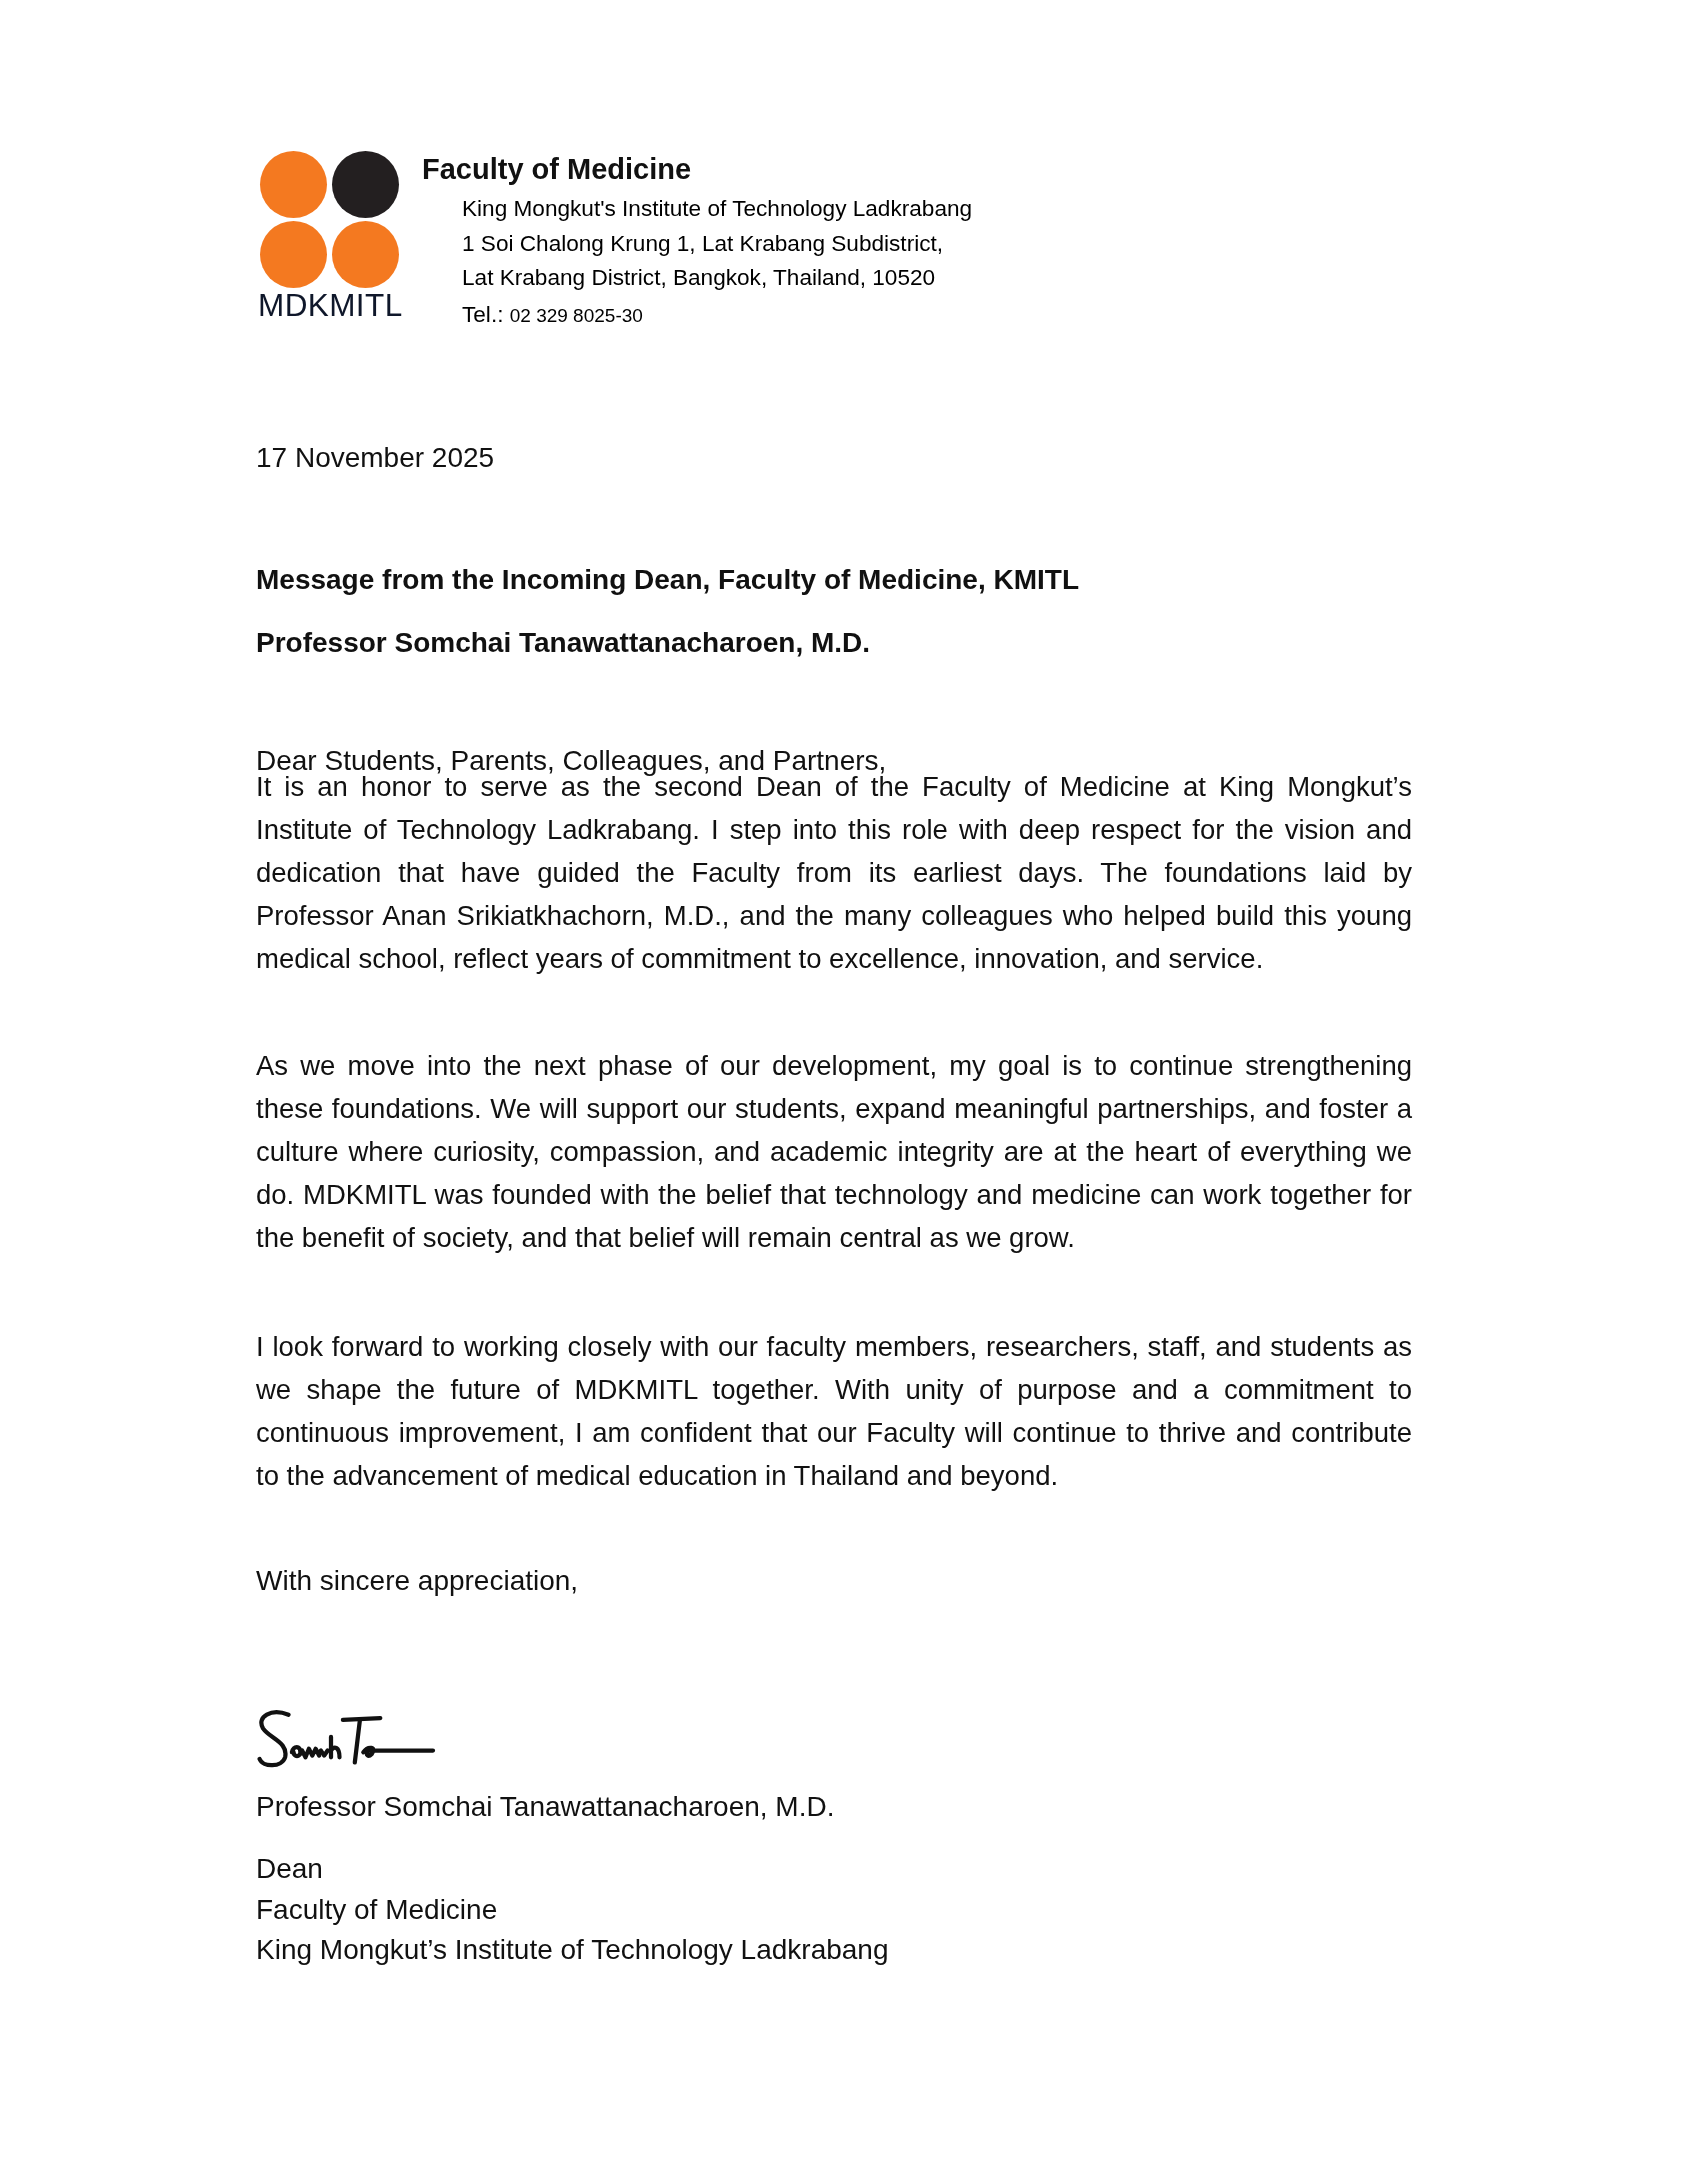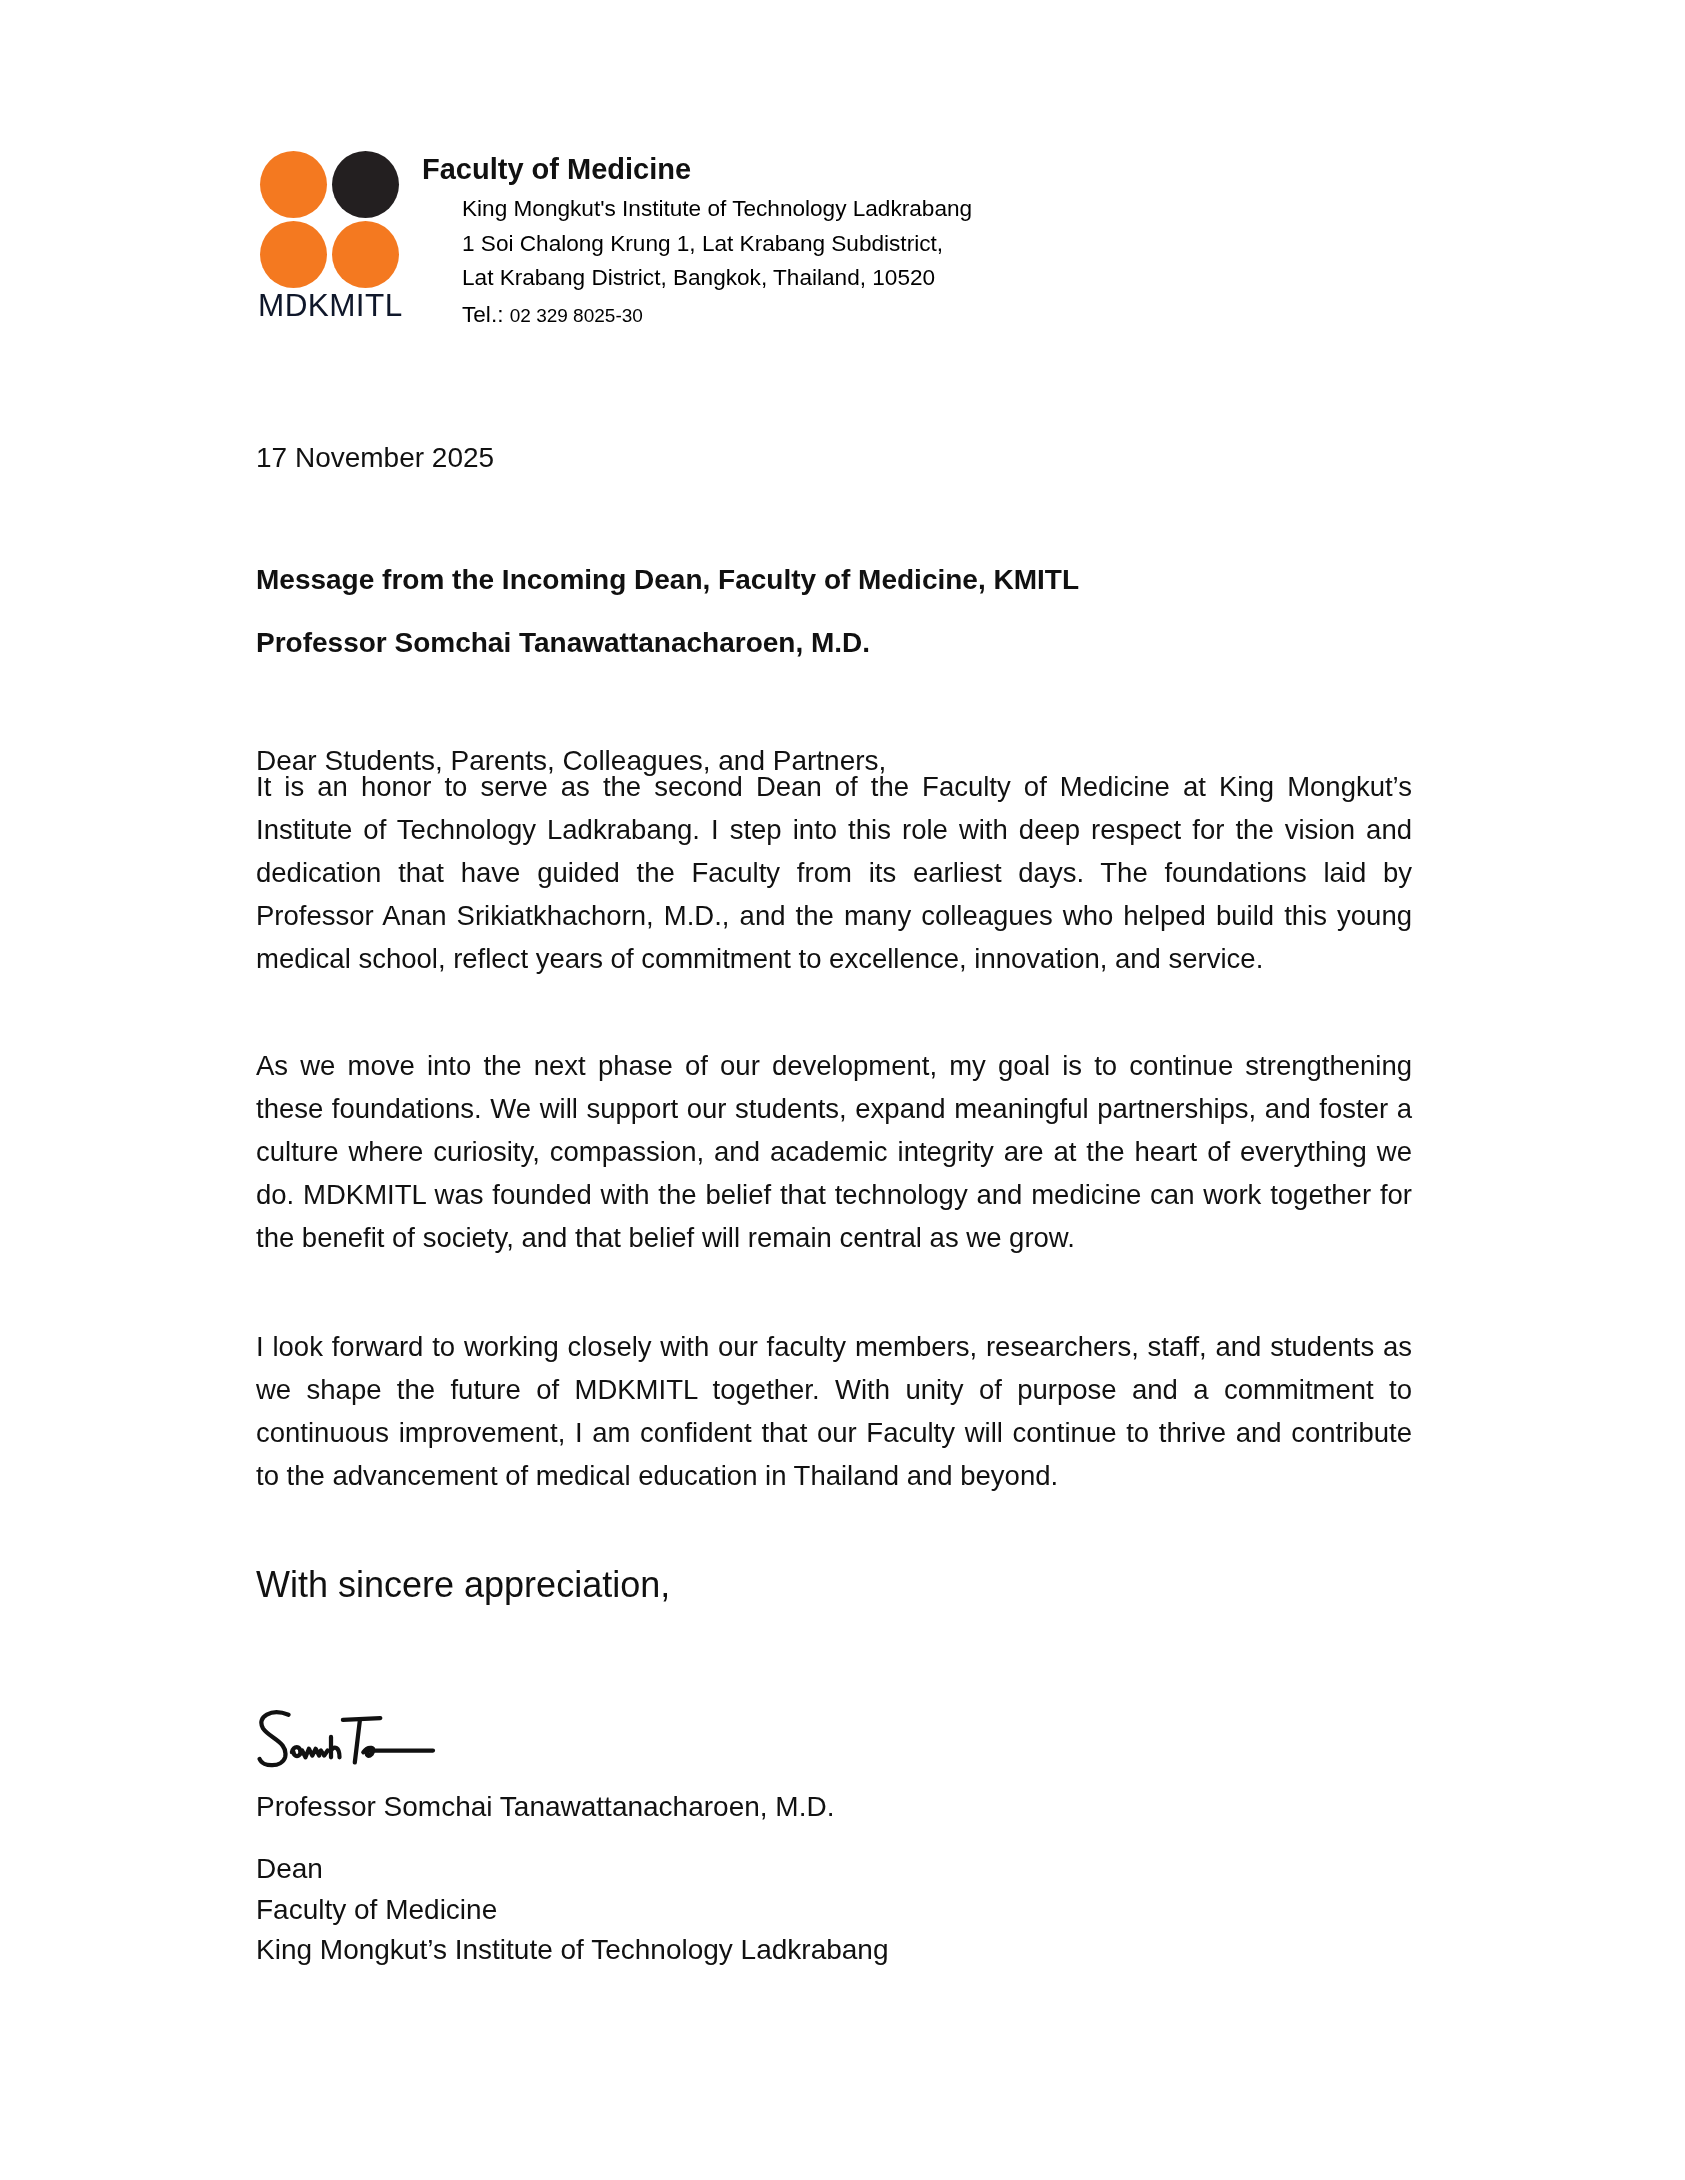--- a/index.html
+++ b/index.html
@@ -11,21 +11,21 @@
                  letter-spacing: 0.4px; line-height: 1; }
     .hdr-title { left: 422px; top: 155px; font-size: 29px; font-weight: bold; line-height: 1; color: #111; }
     .hdr-line { left: 422px; font-size: 22.6px; line-height: 1; color: #000000; margin-left: 40px; }
     .tel-label { font-size: 22.6px; }
     .tel-num { font-size: 19px; text-align: center; }
     .date { left: 256px; top: 444px; font-size: 28px; line-height: 1; }
     .heading { left: 256px; font-size: 28px; font-weight: bold; line-height: 1; }
     .salutation { left: 256px; top: 710px; font-size: 28px; line-height: 1; margin-top: 37px; }
     .para { left: 256px; width: 1156px; font-size: 27.5px; line-height: 43px;
             text-align: justify; margin: 0; }
-    .closing { left: 256px; top: 1567px; font-size: 36px; line-height: 1; }
+    .closing { left: 256px; top: 1567px; font-size: 28px; line-height: 1; }
     .sig { left: 254px; top: 1708px; }
     .sig-line { left: 256px; font-size: 28px; line-height: 1; }
   </style>
 </head>
 <body>
 
 <div>
   <div>
     <span class="logo-circle" style="left:260px;top:151px;background:#F47920;"></span>
     <span class="logo-circle" style="left:332px;top:151px;background:#231F20;"></span>

